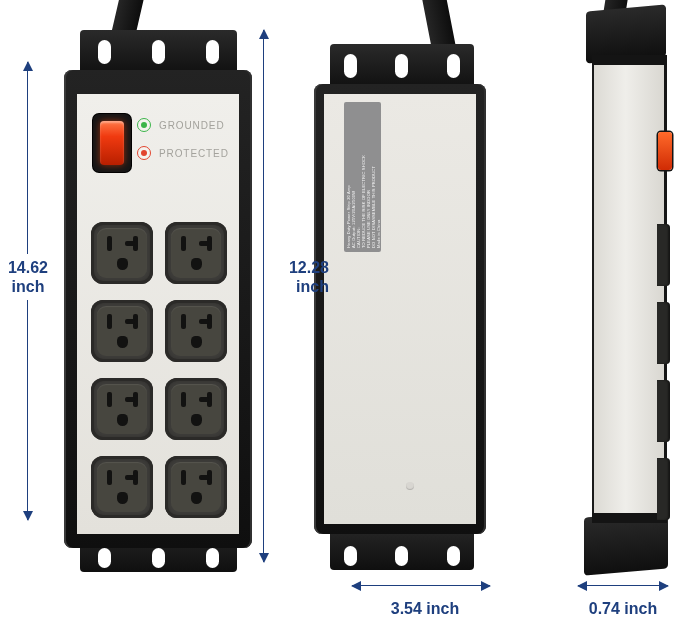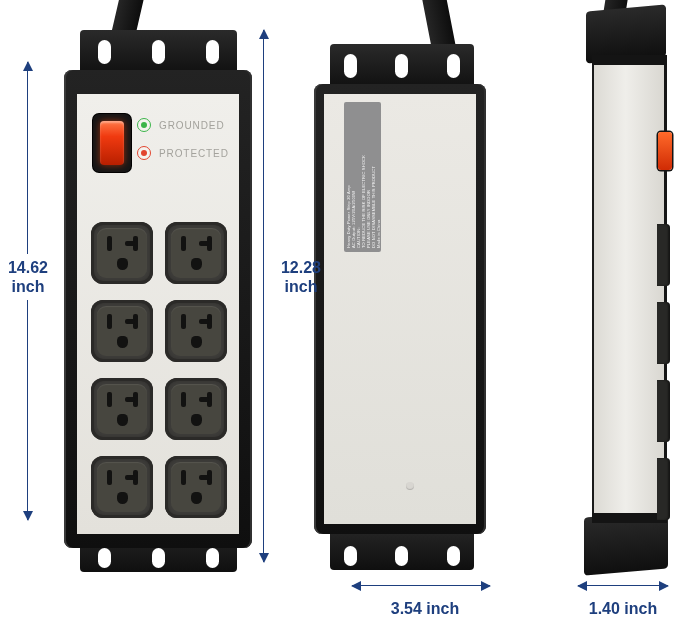--- a/index.html
+++ b/index.html
@@ -216,37 +216,37 @@
     <div class="dim-label on-line" style="left:-22px;top:192px;width:46px;">
       <div>14.62</div>
       <div>inch</div>
     </div>
   </div>
 
   <div class="dim" style="left:263px;top:30px;height:532px;width:2px;">
     <span class="dline-v"></span>
     <span class="ah ah-up"></span>
     <span class="ah ah-down"></span>
-    <div class="dim-label" style="left:10px;top:228px;width:56px;text-align:center;">
+    <div class="dim-label" style="left:10px;top:228px;width:56px;text-align:right;">
       <div>12.28</div>
       <div>inch</div>
     </div>
   </div>
 
   <div class="dim" style="left:352px;top:585px;width:138px;height:2px;">
     <span class="dline-h"></span>
     <span class="ah ah-left"></span>
     <span class="ah ah-right"></span>
     <div class="dim-label one-line" style="left:8px;right:0;top:14px;">
       <span>3.54</span>&nbsp;<span>inch</span>
     </div>
   </div>
 
   <div class="dim" style="left:578px;top:585px;width:90px;height:2px;">
     <span class="dline-h"></span>
     <span class="ah ah-left"></span>
     <span class="ah ah-right"></span>
     <div class="dim-label one-line" style="left:-10px;right:-10px;top:14px;">
-      <span>1.40</span>&nbsp;<span>inch</span>
+      <span>0.74</span>&nbsp;<span>inch</span>
     </div>
   </div>
 
 </div>
 
 </body></html>

